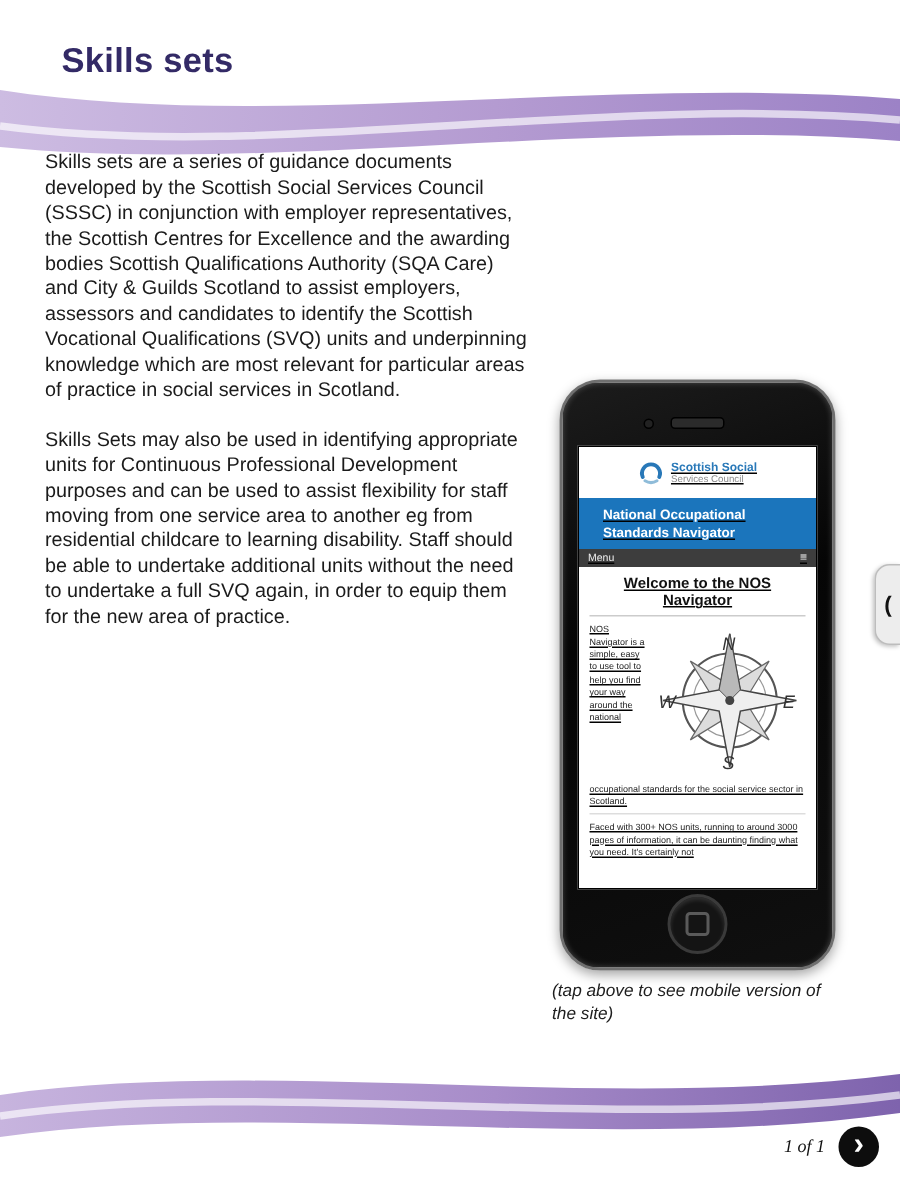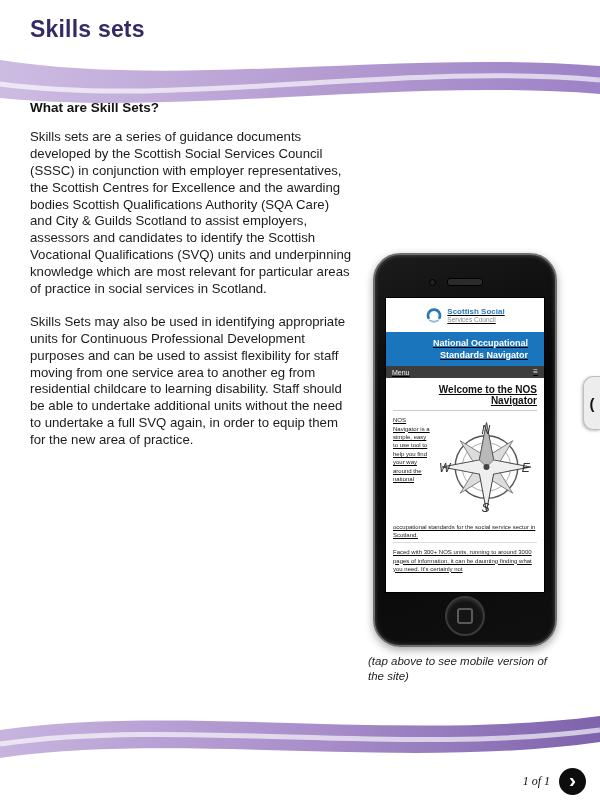--- a/index.html
+++ b/index.html
@@ -2,21 +2,21 @@
 <html><head>
 <meta charset="utf-8">
 <style>
   html,body{margin:0;padding:0;background:#fff;}
   .page{
     position:relative;width:600px;height:800px;margin:0 auto;overflow:hidden;
     background:#ffffff;font-family:"Liberation Sans",sans-serif;
   }
   
   .title{
-    position:absolute;left:30px;top:16px;margin:0;
+    position:absolute;left:30px;top:16px;margin:11px;
     font-size:23px;font-weight:bold;color:#332a66;letter-spacing:.2px;
   }
   .wave{position:absolute;left:0;width:600px;pointer-events:none;}
   .wave.top{top:50px;height:70px;}
   .wave.bottom{top:688px;height:80px;}
   
   .content{position:absolute;left:30px;top:100px;width:340px;color:#1b1b1b;}
   .content h2{margin:0 0 14px 0;font-size:13.5px;color:#141414;}
   .content p{margin:0 16px 16px 0;font-size:13.2px;line-height:1.28;overflow-wrap:break-word;}
   
@@ -32,26 +32,26 @@
   .camera{position:absolute;left:54px;top:24px;width:5px;height:5px;border-radius:50%;
     background:#222;border:1px solid #000;}
   .screen{
     position:absolute;left:10px;right:10px;top:42px;height:294px;background:#fff;
     overflow:hidden;border:1px solid #000;text-decoration:underline;
   }
   .m-header{height:34px;display:flex;align-items:center;justify-content:center;gap:4px;background:#fff;}
   .m-logo-l1{font-size:8px;font-weight:bold;color:#2878b8;line-height:1.15;}
   .m-logo-l2{font-size:6.5px;color:#8a8a8a;line-height:1.15;}
   .m-banner{background:#1b75bc;color:#fff;font-size:9px;font-weight:bold;
-    text-align:right;padding:5px 16px;line-height:1.35;}
+    text-align:left;padding:5px 16px;line-height:1.35;}
   .m-menu{background:#3d3d3d;color:#eee;font-size:7px;display:flex;
     justify-content:space-between;align-items:center;padding:2px 6px;}
   .m-menu .ham{font-size:8px;line-height:1;}
   .m-body{padding:6px 7px 0 7px;}
-  .m-welcome{font-size:10px;font-weight:bold;text-align:right;color:#111;
+  .m-welcome{font-size:10px;font-weight:bold;text-align:center;color:#111;
     padding-bottom:4px;border-bottom:1px solid #ccc;margin-bottom:5px;}
   .m-row{display:flex;gap:3px;align-items:flex-start;}
   .m-intro{width:40px;flex:0 0 40px;font-size:6px;line-height:1.4;color:#222;}
   .compass{flex:1;height:102px;}
   .m-text{font-size:6px;line-height:1.35;color:#222;margin-top:5px;}
   .m-text.first{border-bottom:1px solid #ddd;padding-bottom:3px;}
   .home{position:absolute;left:50%;bottom:9px;transform:translateX(-50%);
     width:36px;height:36px;border-radius:50%;background:#141414;
     border:2px solid #3a3a3a;display:flex;align-items:center;justify-content:center;
     box-shadow:inset 0 2px 3px rgba(255,255,255,.12);}
@@ -59,21 +59,21 @@
   
   .caption{position:absolute;left:368px;top:654px;width:194px;text-align:left;
     font-style:italic;font-size:11.5px;line-height:1.3;color:#1e1e1e;}
   
   .pull-tab{position:absolute;right:0;top:376px;width:16px;height:52px;
     background:#ededed;border:1px solid #bdbdbd;border-right:none;
     border-radius:10px 0 0 10px;box-shadow:-1px 1px 3px rgba(0,0,0,.25);
     display:flex;align-items:center;justify-content:center;cursor:pointer;
     font-weight:bold;font-size:15px;color:#111;}
   
-  .pager{position:absolute;right:14px;bottom:5px;display:flex;align-items:center;gap:9px;}
+  .pager{position:absolute;right:14px;bottom:22px;display:flex;align-items:center;gap:9px;}
   .pager-label{font-family:"Liberation Serif",serif;font-style:italic;font-size:12px;color:#111;}
   .next-btn{width:27px;height:27px;border-radius:50%;background:#0d0d0d;color:#fff;
     border:none;display:flex;align-items:center;justify-content:center;cursor:pointer;padding:0;}
   .next-btn span{font-size:21px;line-height:0;margin-top:-3px;font-weight:bold;}
 </style>
 </head>
 <body>
 
 <div class="page">
 
@@ -85,21 +85,20 @@
         <stop offset="0" stop-color="#cdbce2"></stop>
         <stop offset="0.55" stop-color="#b49bd1"></stop>
         <stop offset="1" stop-color="#9c82c6"></stop>
       </linearGradient>
     </defs>
     <path d="M0,10 C180,38 400,0 600,16 L600,44 C400,28 180,66 0,48 Z" fill="url(#gTop)"></path>
     <path d="M0,34 C180,58 400,12 600,30" fill="none" stroke="#ffffff" stroke-width="5" opacity="0.65"></path>
   </svg>
 
   <div class="content">
-    <h2>What are Skill Sets?</h2>
     <p>Skills sets are a series of guidance documents developed by the Scottish Social Services Council (SSSC) in conjunction with employer representatives, the Scottish Centres for Excellence and the awarding bodies Scottish Qualifications Authority (SQA Care) and City &amp; Guilds Scotland to assist employers, assessors and candidates to identify the Scottish Vocational Qualifications (SVQ) units and underpinning knowledge which are most relevant for particular areas of practice in social services in Scotland.</p>
     <p>Skills Sets may also be used in identifying appropriate units for Continuous Professional Development purposes and can be used to assist flexibility for staff moving from one service area to another eg from residential childcare to learning disability. Staff should be able to undertake additional units without the need to undertake a full SVQ again, in order to equip them for the new area of practice.</p>
   </div>
 
   <div class="phone">
     <div class="camera"></div>
     <div class="speaker"></div>
 
     <div class="screen">
       <div class="m-header">

